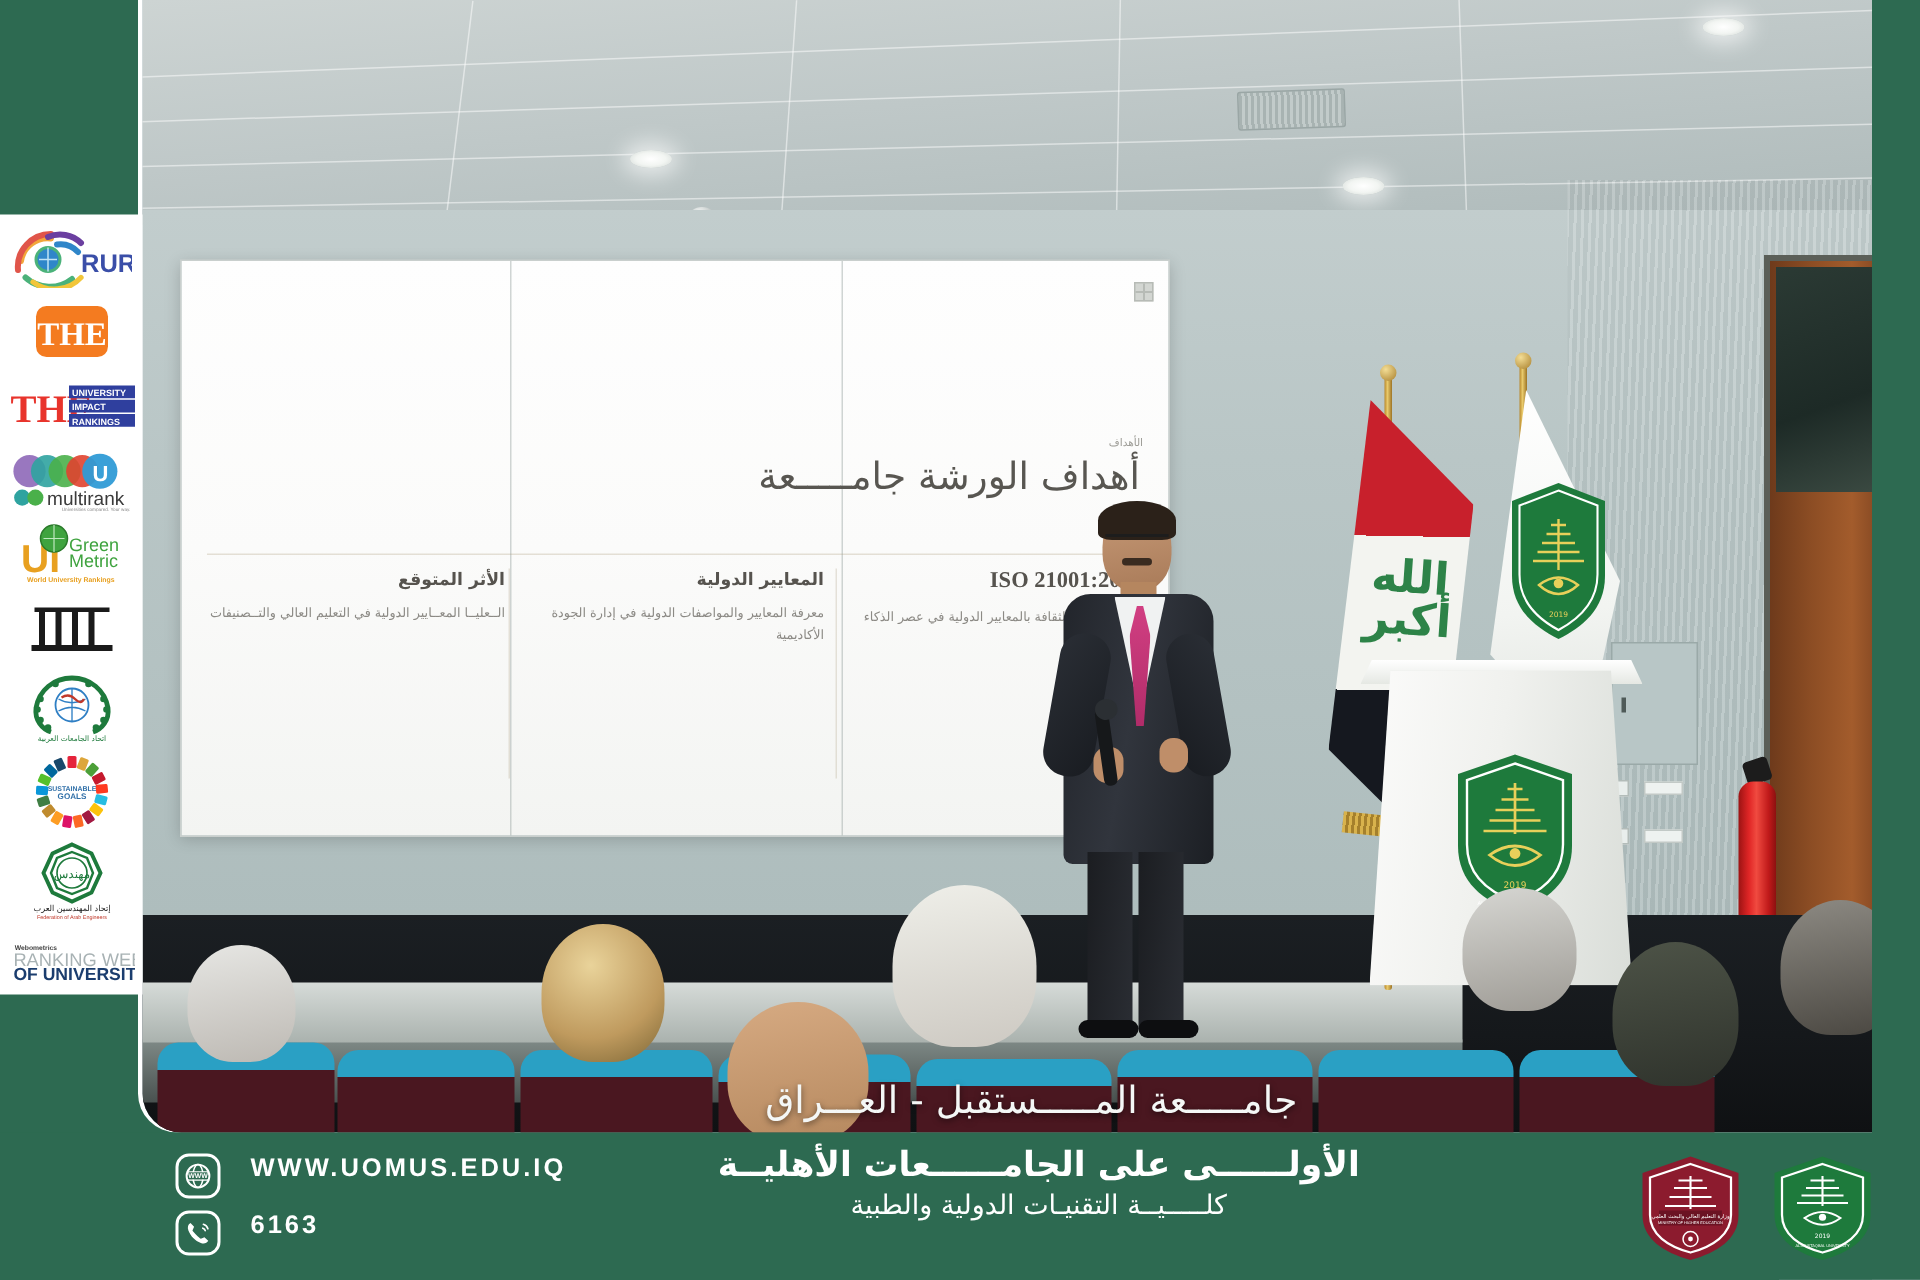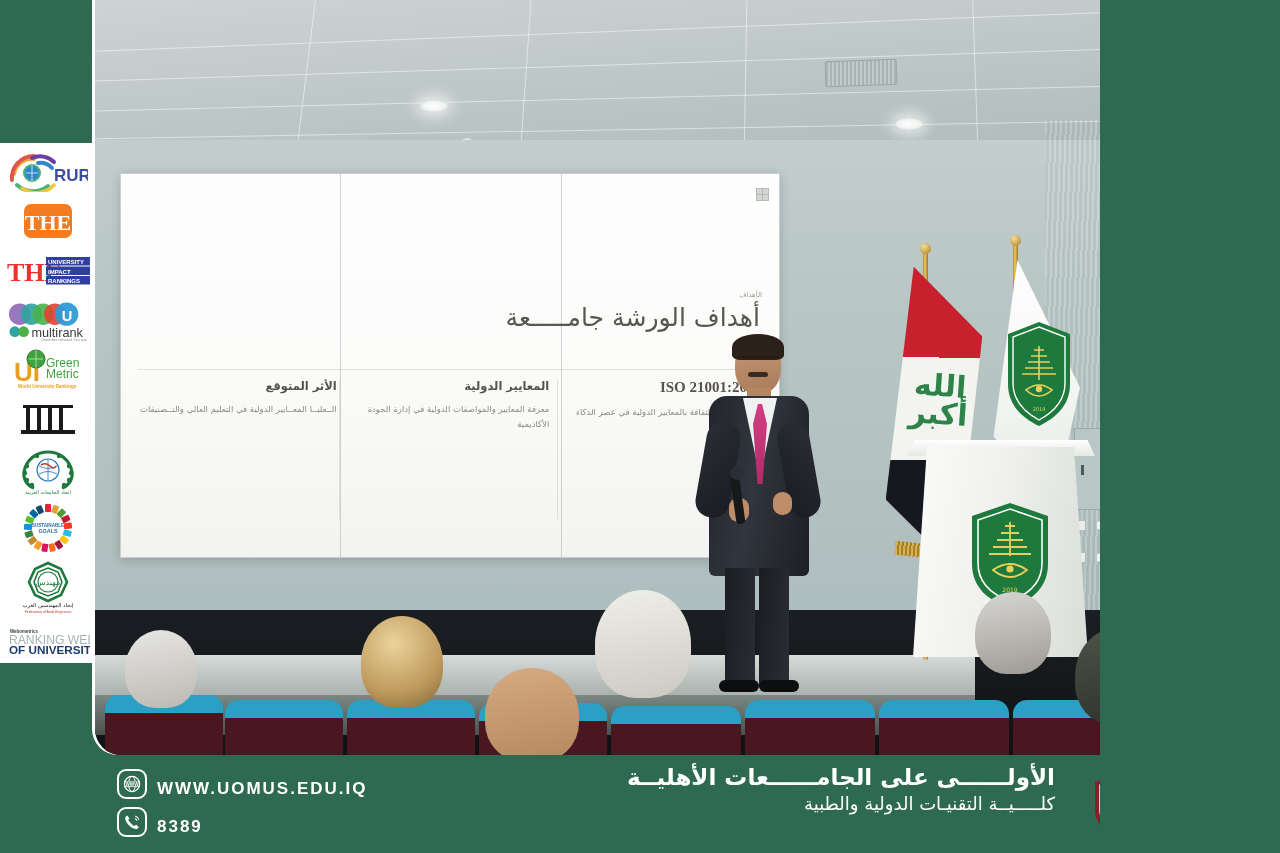--- a/index.html
+++ b/index.html
@@ -3,21 +3,21 @@
 <meta charset="utf-8">
 <style>
   * { box-sizing: border-box; margin: 0; padding: 0; }
   html, body {
     width: 1280px; height: 853px;
     overflow: hidden;
     font-family: "Liberation Sans", sans-serif;
     background: #2d6a51;
   }
 
-  #stage { position: relative; width: 1100px; height: 853px; background: #2d6a51; overflow: hidden; }
+  #stage { position: relative; width: 1248px; height: 853px; background: #2d6a51; overflow: hidden; }
 
   
   #badge-rail {
     position: absolute; left: 0; top: 143px; width: 95px; height: 520px;
     background: #ffffff;
     display: flex; flex-direction: column; align-items: center;
     justify-content: flex-start; gap: 4px; padding-top: 6px;
     z-index: 40;
   }
   .badge { width: 84px; height: 58px; display: flex; align-items: center; justify-content: center; position: relative; }
@@ -143,27 +143,27 @@
     color: #f4f7f6; font-family: "DejaVu Sans", sans-serif; direction: rtl;
     text-shadow: 0 1px 4px rgba(0,0,0,.55); z-index: 30; }
   .caption-line1 { font-size: 25px; letter-spacing: 1px; line-height: 1.15; }
   .caption-line2 { font-size: 27px; font-weight: bold; line-height: 1.05; }
 
   
   #banner { position: absolute; left: 0; bottom: 0; width: 1280px; height: 98px;
     background: #2d6a51; z-index: 50; display: flex; align-items: center; }
 
   #contact-block { position: absolute; left: 88px; top: 14px; display: flex; flex-direction: column; gap: 8px; }
-  .contact-row { display: flex; align-items: flex-end; gap: 10px; padding-left: 29px; }
+  .contact-row { display: flex; align-items: flex-start; gap: 20px; padding-left: 29px; }
   .contact-ico { width: 30px; height: 30px; border: 2px solid #ffffff; border-radius: 9px;
     display: flex; align-items: center; justify-content: center; color: #fff; }
   .contact-text { color: #ffffff; font-weight: bold; font-size: 17px; letter-spacing: 2px;
     font-family: "Liberation Sans", sans-serif; }
 
-  #banner-center { position: absolute; left: 330px; right: 225px; top: 8px; text-align: right; color: #fff; }
+  #banner-center { position: absolute; left: 330px; right: 225px; top: 8px; text-align: center; color: #fff; }
   .bc-ar1 { font-size: 23px; font-weight: bold; direction: rtl; font-family: "DejaVu Sans", sans-serif; line-height: 1.25; }
   .bc-ar2 { font-size: 18px; direction: rtl; font-family: "DejaVu Sans", sans-serif; line-height: 1.3; }
   .bc-en { font-size: 19px; font-weight: bold; letter-spacing: .4px; font-family: "Liberation Sans", sans-serif; line-height: 1.3; }
 
   #banner-logos { position: absolute; right: 28px; top: 13px; display: flex; gap: 14px; align-items: center; }
 
   .shield-wrap { width: 74px; height: 74px; }
 </style>
 </head>
 <body>
@@ -505,20 +505,21 @@
 
       <div class="head" style="left:30px; top:630px; width:72px; height:78px; background:linear-gradient(170deg,#e6e6e3,#bdb9b3);"></div>
       <div class="head" style="left:266px; top:616px; width:82px; height:92px; background:radial-gradient(circle at 40% 30%,#e9d39a,#bf9a5e 60%,#7b6534);"></div>
       <div class="head" style="left:500px; top:590px; width:96px; height:108px; background:linear-gradient(170deg,#efefe9,#cdc9c2);"></div>
       <div class="head" style="left:390px; top:668px; width:94px; height:94px; background:linear-gradient(170deg,#d6aa82,#b5885e);"></div>
       <div class="head" style="left:880px; top:592px; width:76px; height:82px; background:linear-gradient(170deg,#d6d6d2,#9e9b95);"></div>
       <div class="head" style="left:980px; top:628px; width:84px; height:96px; background:linear-gradient(170deg,#4d5347,#2f332c);"></div>
       <div class="head" style="left:1092px; top:600px; width:80px; height:90px; background:linear-gradient(170deg,#8d8a83,#4a4741);"></div>
 
       <div class="photo-caption">
+        <div class="caption-line1">جامـــــعة المـــــستقبل - العـــراق</div>
       </div>
     </div>
   </div>
 
   <div id="banner">
 
     <div id="contact-block">
       <div class="contact-row">
         <span class="contact-ico">
           <svg width="18" height="18" viewBox="0 0 18 18">
@@ -532,21 +533,21 @@
         <span class="contact-text">WWW.UOMUS.EDU.IQ</span>
       </div>
       <div class="contact-row">
         <span class="contact-ico">
           <svg width="18" height="18" viewBox="0 0 18 18">
             <path d="M4 2.4 C2.3 3.4 1.8 5.3 2.6 7.3 C4.1 11.2 7 14.1 10.9 15.6 C12.9 16.4 14.8 15.9 15.8 14.2 L13.3 11.8 L10.9 12.9 C9.5 12 6.2 8.7 5.3 7.3 L6.4 4.9 Z" fill="#ffffff"></path>
             <path d="M12.6 3.2 a4.6 4.6 0 0 1 3 3" fill="none" stroke="#ffffff" stroke-width="1.1" stroke-linecap="round"></path>
             <path d="M12.2 5.8 a2.4 2.4 0 0 1 1.6 1.6" fill="none" stroke="#ffffff" stroke-width="1.1" stroke-linecap="round"></path>
           </svg>
         </span>
-        <span class="contact-text">8389</span>
+        <span class="contact-text">6163</span>
       </div>
     </div>
 
     <div id="banner-center">
       <div class="bc-ar1">الأولــــــى على الجامــــــعات الأهليــة</div>
       <div class="bc-ar2">كلـــــيــة التقنيـات الدولية والطبية</div>
     </div>
 
     <div id="banner-logos">
       <div class="shield-wrap">

